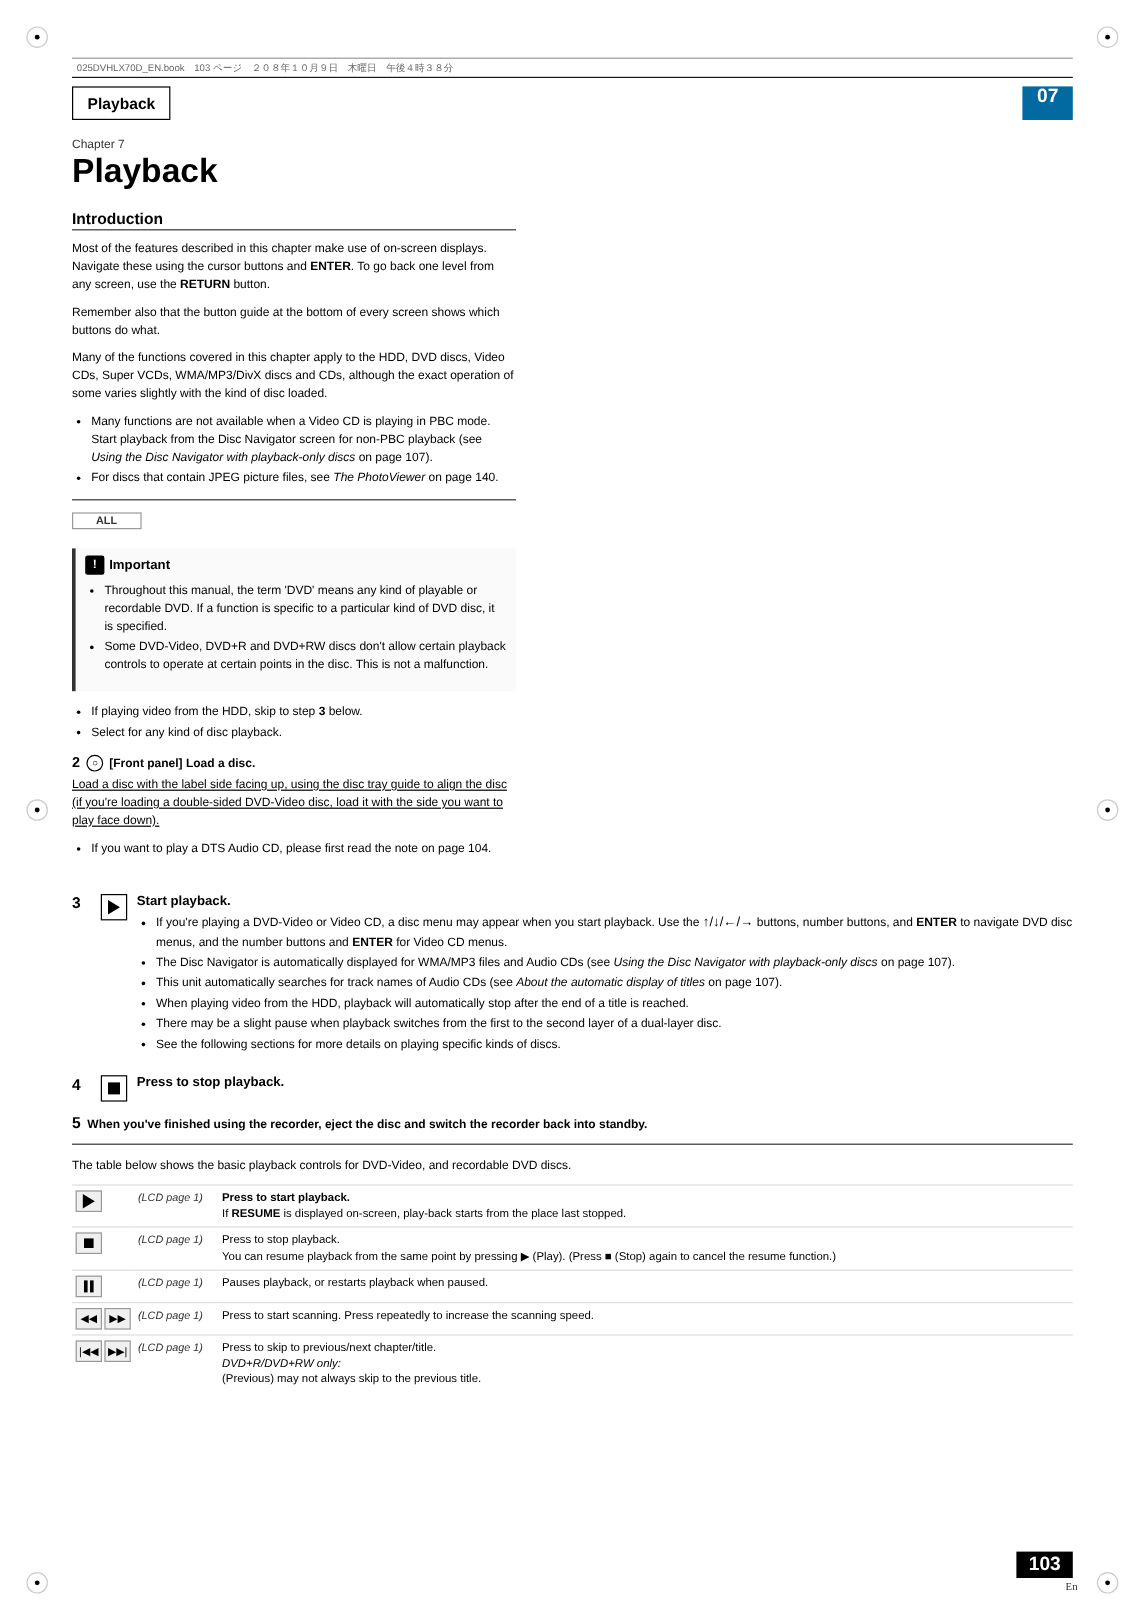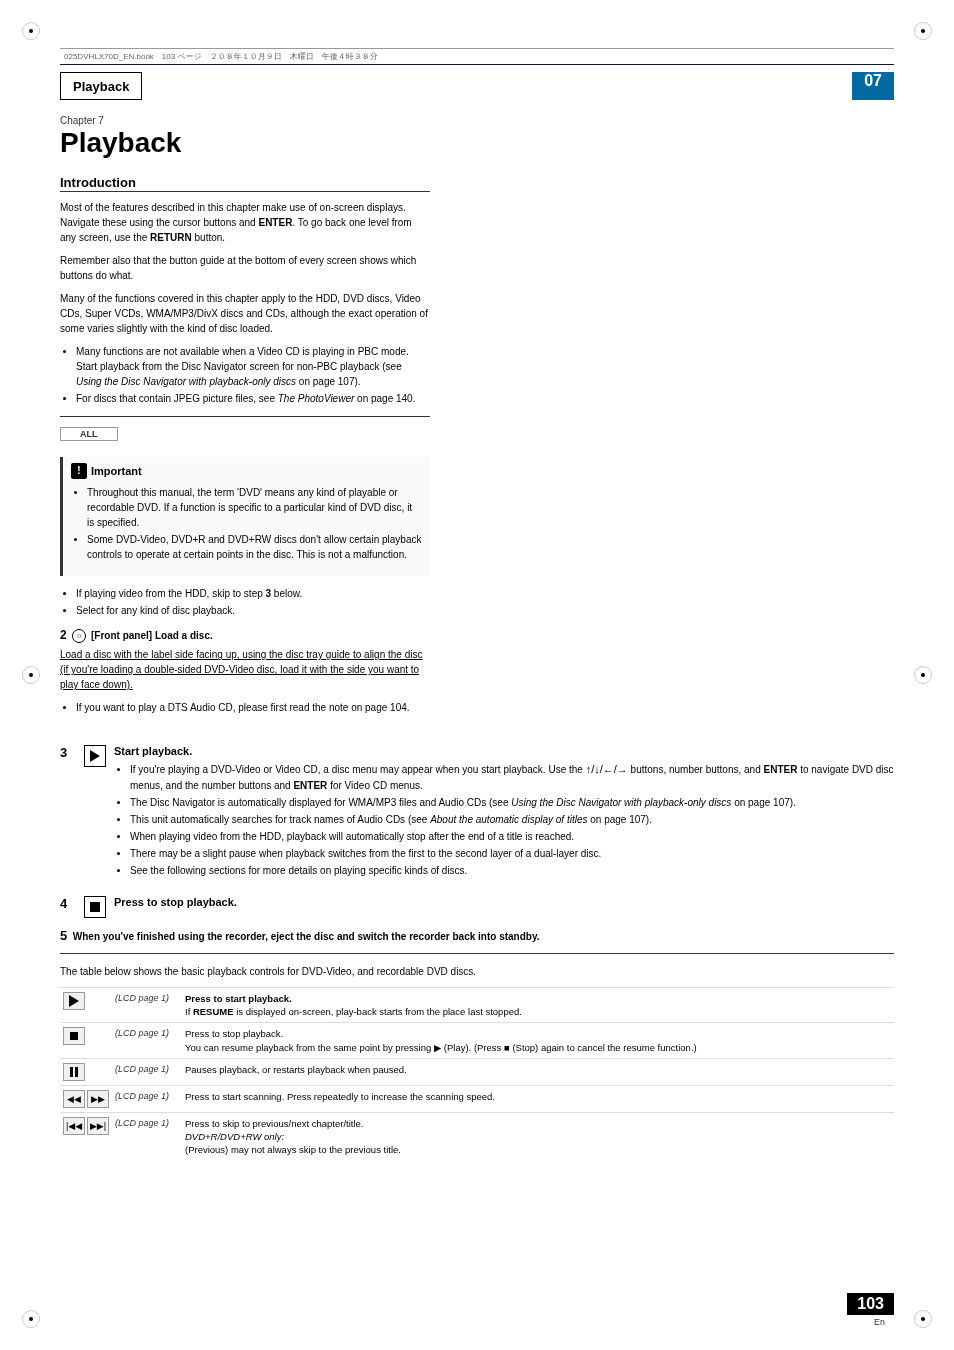--- a/index.html
+++ b/index.html
@@ -323,23 +323,24 @@
       right: 60px;
       font-size: 16px;
       font-weight: bold;
       background: #000;
       color: #fff;
       padding: 2px 10px;
     }
     .page-en {
       position: absolute;
       bottom: 23px;
-      right: 69px;
+      right: 56px;
       font-size: 9px;
       color: #333;
+      font-family: Liberation Serif, serif;
     }
 
     
     .hr { border: none; border-top: 1.5px solid #333; margin: 10px 0; }
 
     .small-italic { font-size: 9px; font-style: italic; }
 
     .step5-bold {
       font-size: 10px;
       font-weight: bold;

